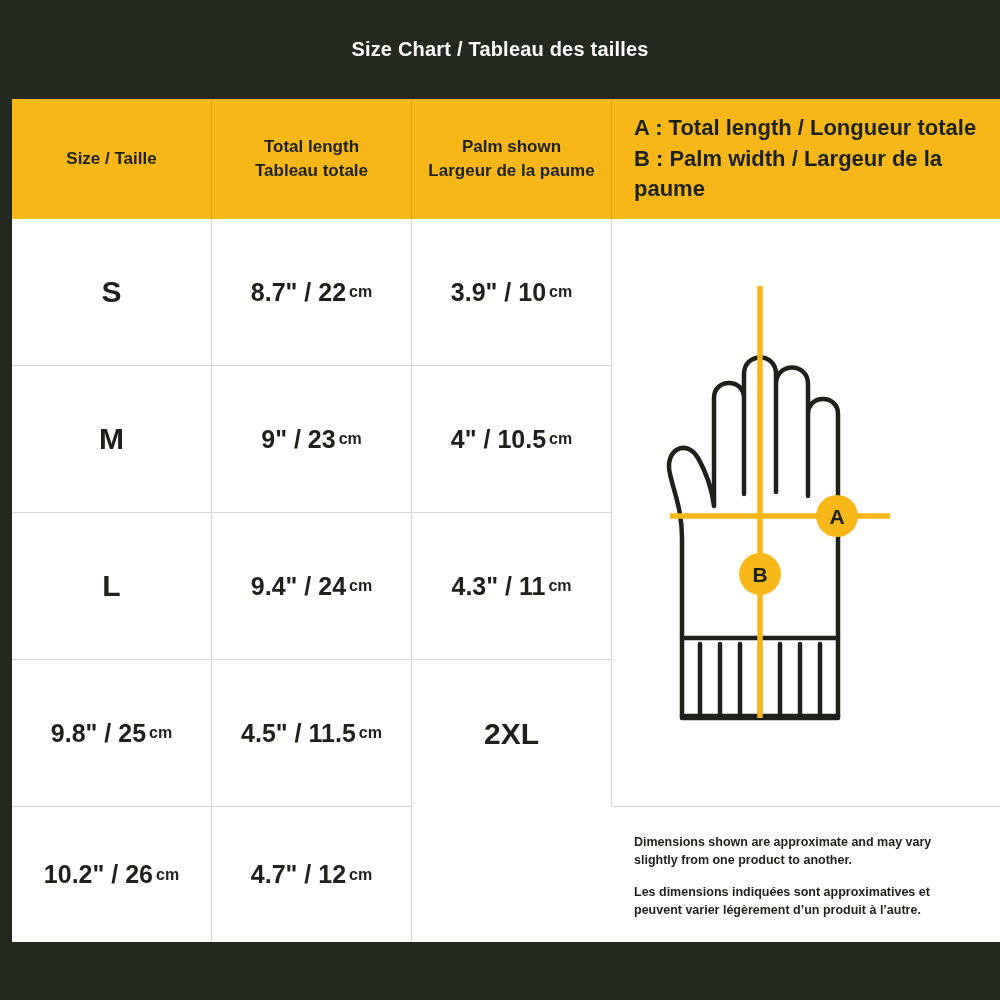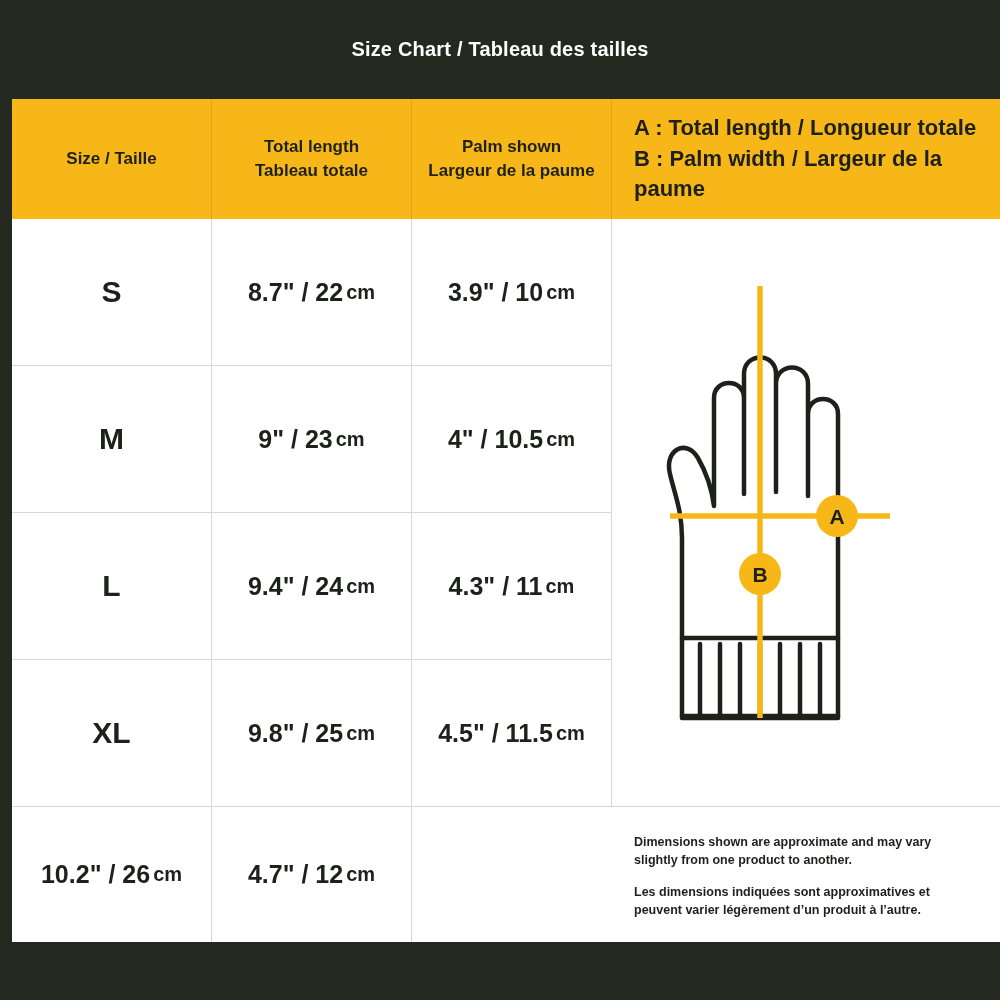--- a/index.html
+++ b/index.html
@@ -82,21 +82,21 @@
     font-weight: bold;
     color: #1d2119;
   }
   .meas-cell {
     font-size: 25px;
     font-weight: bold;
     color: #1d2119;
     white-space: nowrap;
   }
   .meas-cell .unit {
-    font-size: 20px;
+    font-size: 16px;
     font-weight: bold;
     margin-left: 3px;
   }
 
   .diagram-cell {
     grid-column: 4;
     grid-row: 2 / span 4;
     border-right: none;
     border-bottom: 1px solid #d7d7d4;
     position: relative;
@@ -246,30 +246,30 @@
     <div class="cell size-cell">L</div>
     <div class="cell meas-cell">
       <span>9.4" / 24</span>
         <span class="unit">cm</span>
     </div>
     <div class="cell meas-cell">
       <span>4.3" / 11</span>
         <span class="unit">cm</span>
     </div>
 
-    <div class="cell size-cell">XL</div>
     <div class="cell meas-cell">
       <span>9.8" / 25</span>
         <span class="unit">cm</span>
     </div>
     <div class="cell meas-cell">
       <span>4.5" / 11.5</span>
         <span class="unit">cm</span>
     </div>
 
+    <div class="cell size-cell last-row">2XL</div>
     <div class="cell meas-cell last-row">
       <span>10.2" / 26</span>
         <span class="unit">cm</span>
     </div>
     <div class="cell meas-cell last-row">
       <span>4.7" / 12</span>
         <span class="unit">cm</span>
     </div>
 
     <div class="cell note-cell">

